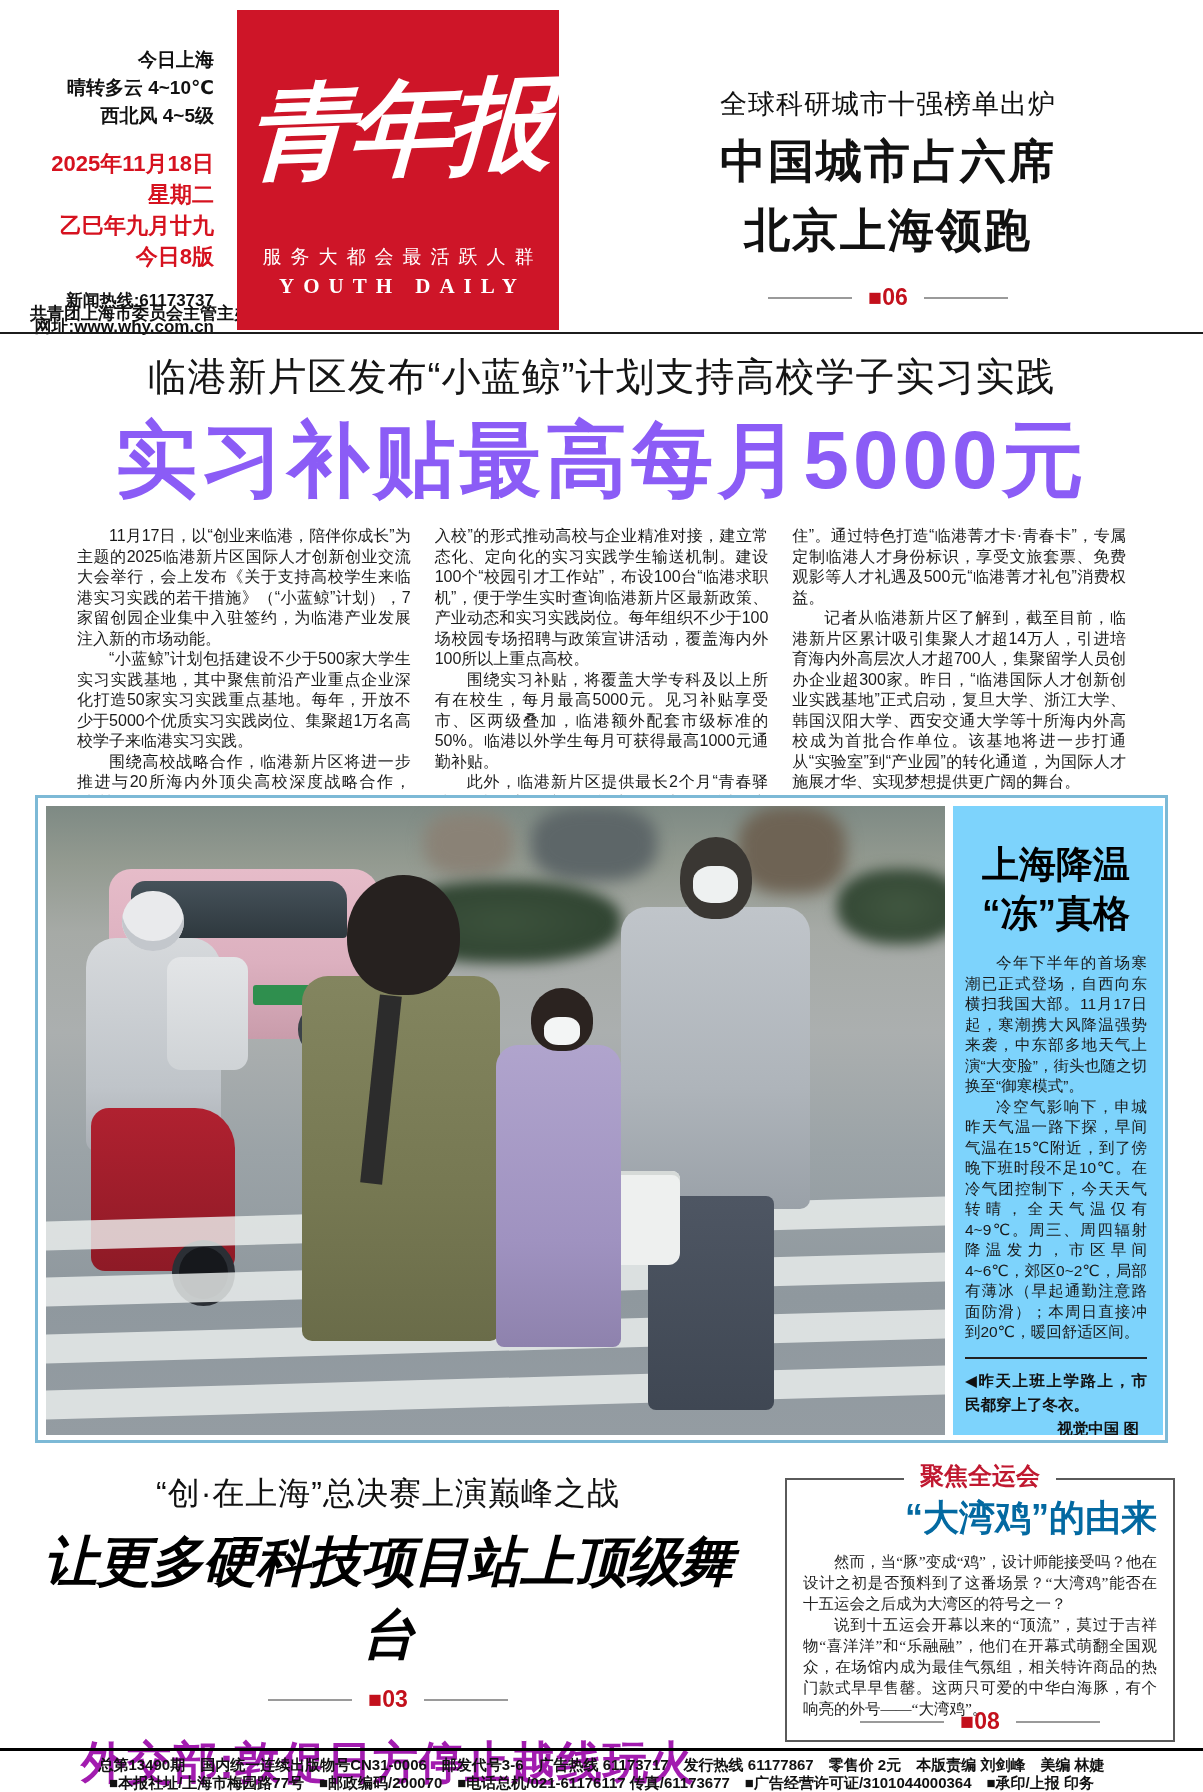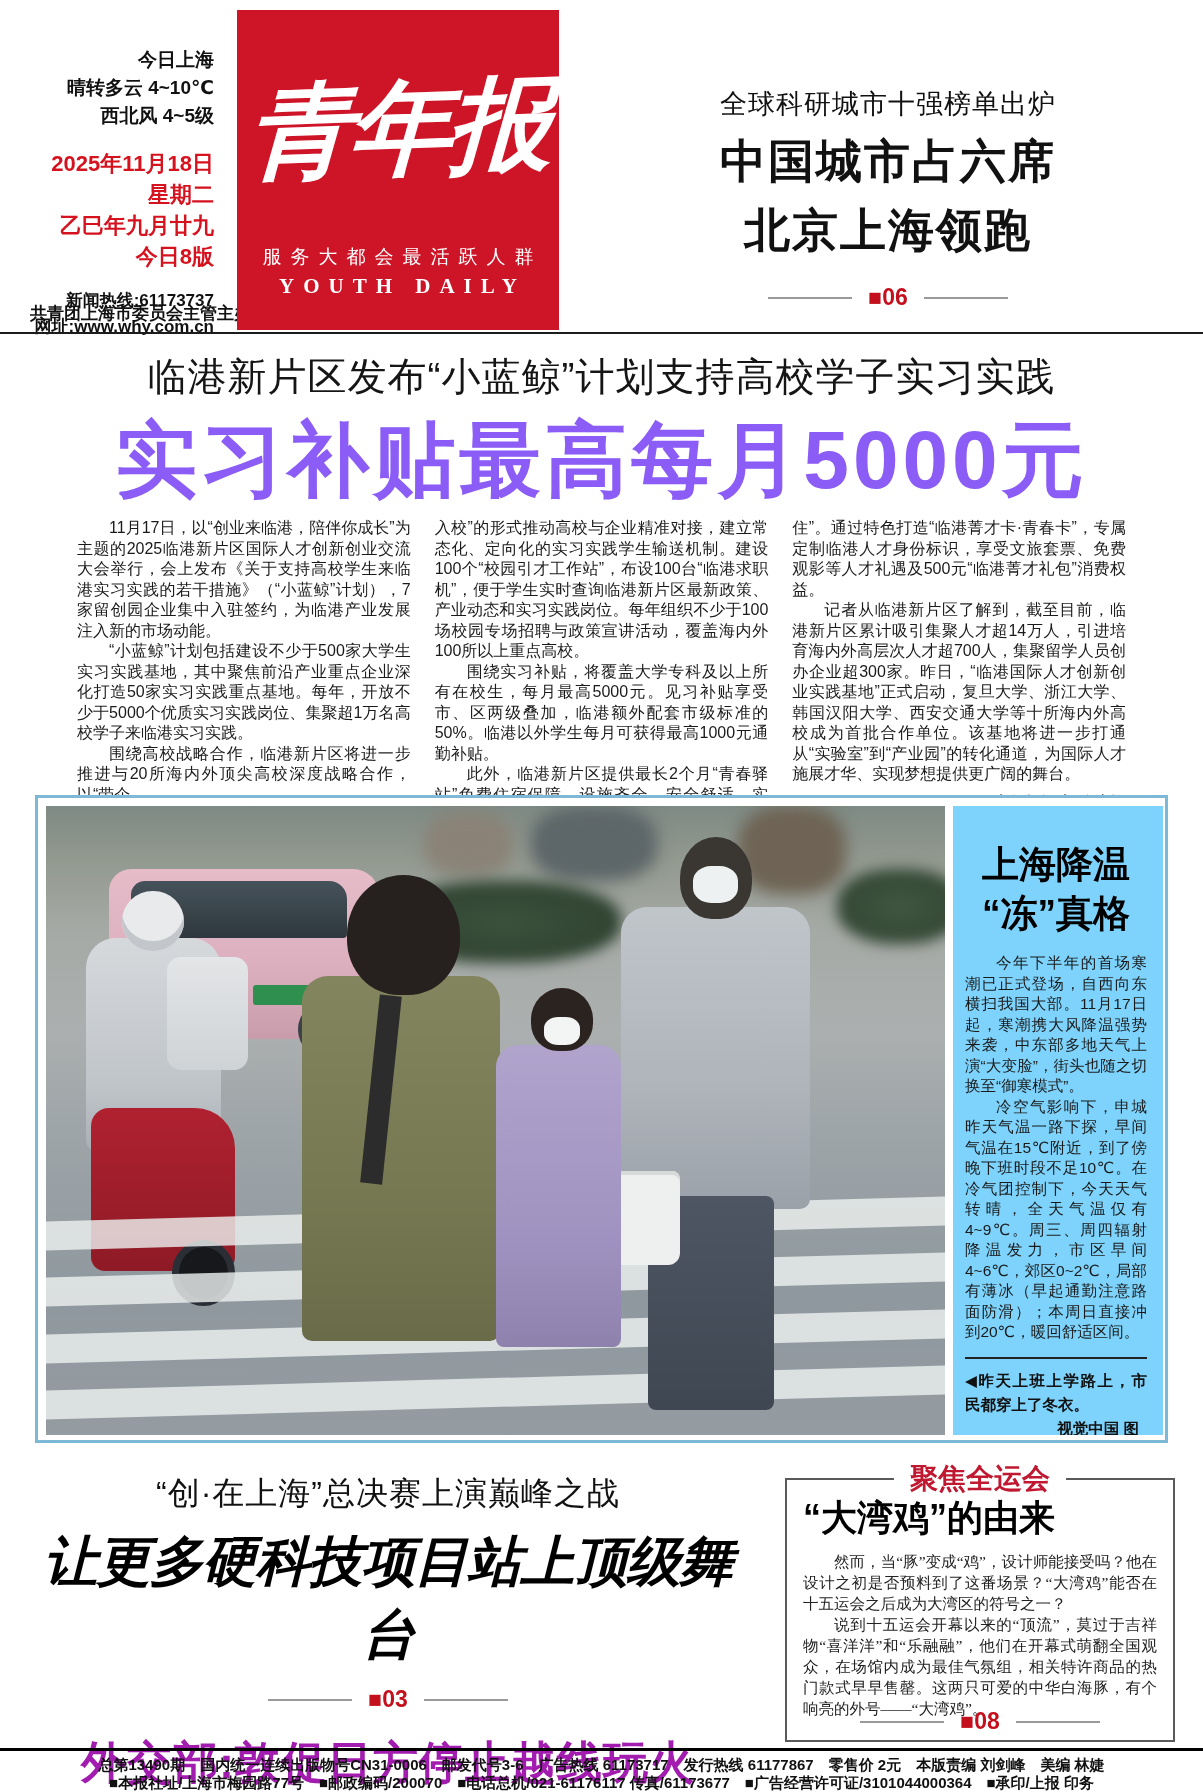--- a/index.html
+++ b/index.html
@@ -34,21 +34,21 @@
   .page-ref .num { color:#c3101c; font-weight:700; font-size:23px; }
   .top-story .page-ref { margin-top:24px; }
 
   .header-rule { position:absolute; top:332px; left:0; width:1203px; height:2px; background:#1c1c1c; }
 
   
   .lead { position:absolute; top:350px; left:35px; width:1133px; }
   .lead-kicker { text-align:center; font-size:39px; font-weight:400; letter-spacing:1px; color:#151515; }
   .lead-headline { text-align:center; margin-top:10px; font-size:82px; font-weight:900;
     letter-spacing:4px; line-height:92px; color:#8b5cf6; }
-  .lead-columns { margin-top:12px; padding:0 42px; display:flex; gap:24px; }
+  .lead-columns { margin-top:20px; padding:0 42px; display:flex; gap:24px; }
   .lead-col { flex:1; font-size:16px; line-height:20.5px; text-align:justify; color:#1a1a1a; }
   .lead-col p { text-indent:2em; }
   .lead-col p.cont { text-indent:0; }
   .byline { text-align:right; font-weight:700; font-size:16px; margin-top:8px; }
 
   
   .photo-box { position:absolute; top:795px; left:35px; width:1133px; height:648px;
     border:3px solid #7cb9d6; background:#fff; }
   .photo { position:absolute; left:8px; top:8px; width:899px; height:629px; overflow:hidden;
     background:linear-gradient(180deg,#7e8a84 0%,#939a90 9%,#a6aaa6 20%,#abafaf 36%,#9ba3a7 55%,#8f989e 78%,#949ca2 100%); }
@@ -107,22 +107,22 @@
   .bl-kicker { font-size:32px; font-weight:400; letter-spacing:1px; }
   .bl-headline1 { margin-top:10px; font-family:"Liberation Serif","DejaVu Serif",serif;
     font-size:54px; font-weight:900; letter-spacing:-1px; color:#000;font-style:italic; }
   .bl-ref1 { margin-top:14px; }
   .bl-headline2 { margin-top:20px; font-size:45px; font-weight:900; letter-spacing:1px; color:#a21caf; }
 
   
   .games-box { position:absolute; top:1478px; left:785px; width:390px; height:264px;
     border:2px solid #5a5a5a; background:#fff; padding:14px 16px 0; }
   .gb-tag { position:absolute; top:-20px; left:50%; transform:translateX(-50%);
-    background:#fff; padding:0 16px; color:#c01830; font-size:28px; font-weight:700; white-space:nowrap; }
-  .gb-headline { text-align:left; font-size:36px; font-weight:900; color:#000000; }
+    background:#fff; padding:0 16px; color:#c01830; font-size:24px; font-weight:700; white-space:nowrap; }
+  .gb-headline { text-align:right; font-size:36px; font-weight:900; color:#0369a1; }
   .gb-body { margin-top:8px; font-family:"Liberation Serif","DejaVu Serif",serif;
     font-size:15.5px; line-height:21px; text-align:justify; color:#222; }
   .gb-body p { text-indent:2em; }
   .gb-ref { position:absolute; bottom:5px; left:0; width:100%; }
 
   
   .footer-rule { position:absolute; top:1748px; left:0; width:1203px; height:3px; background:#000; }
   .footer-line { position:absolute; left:0; width:1203px; text-align:center; font-size:15px; font-weight:700; color:#111; }
   .fl1 { top:1756px; } .fl2 { top:1774px; }
 </style>

